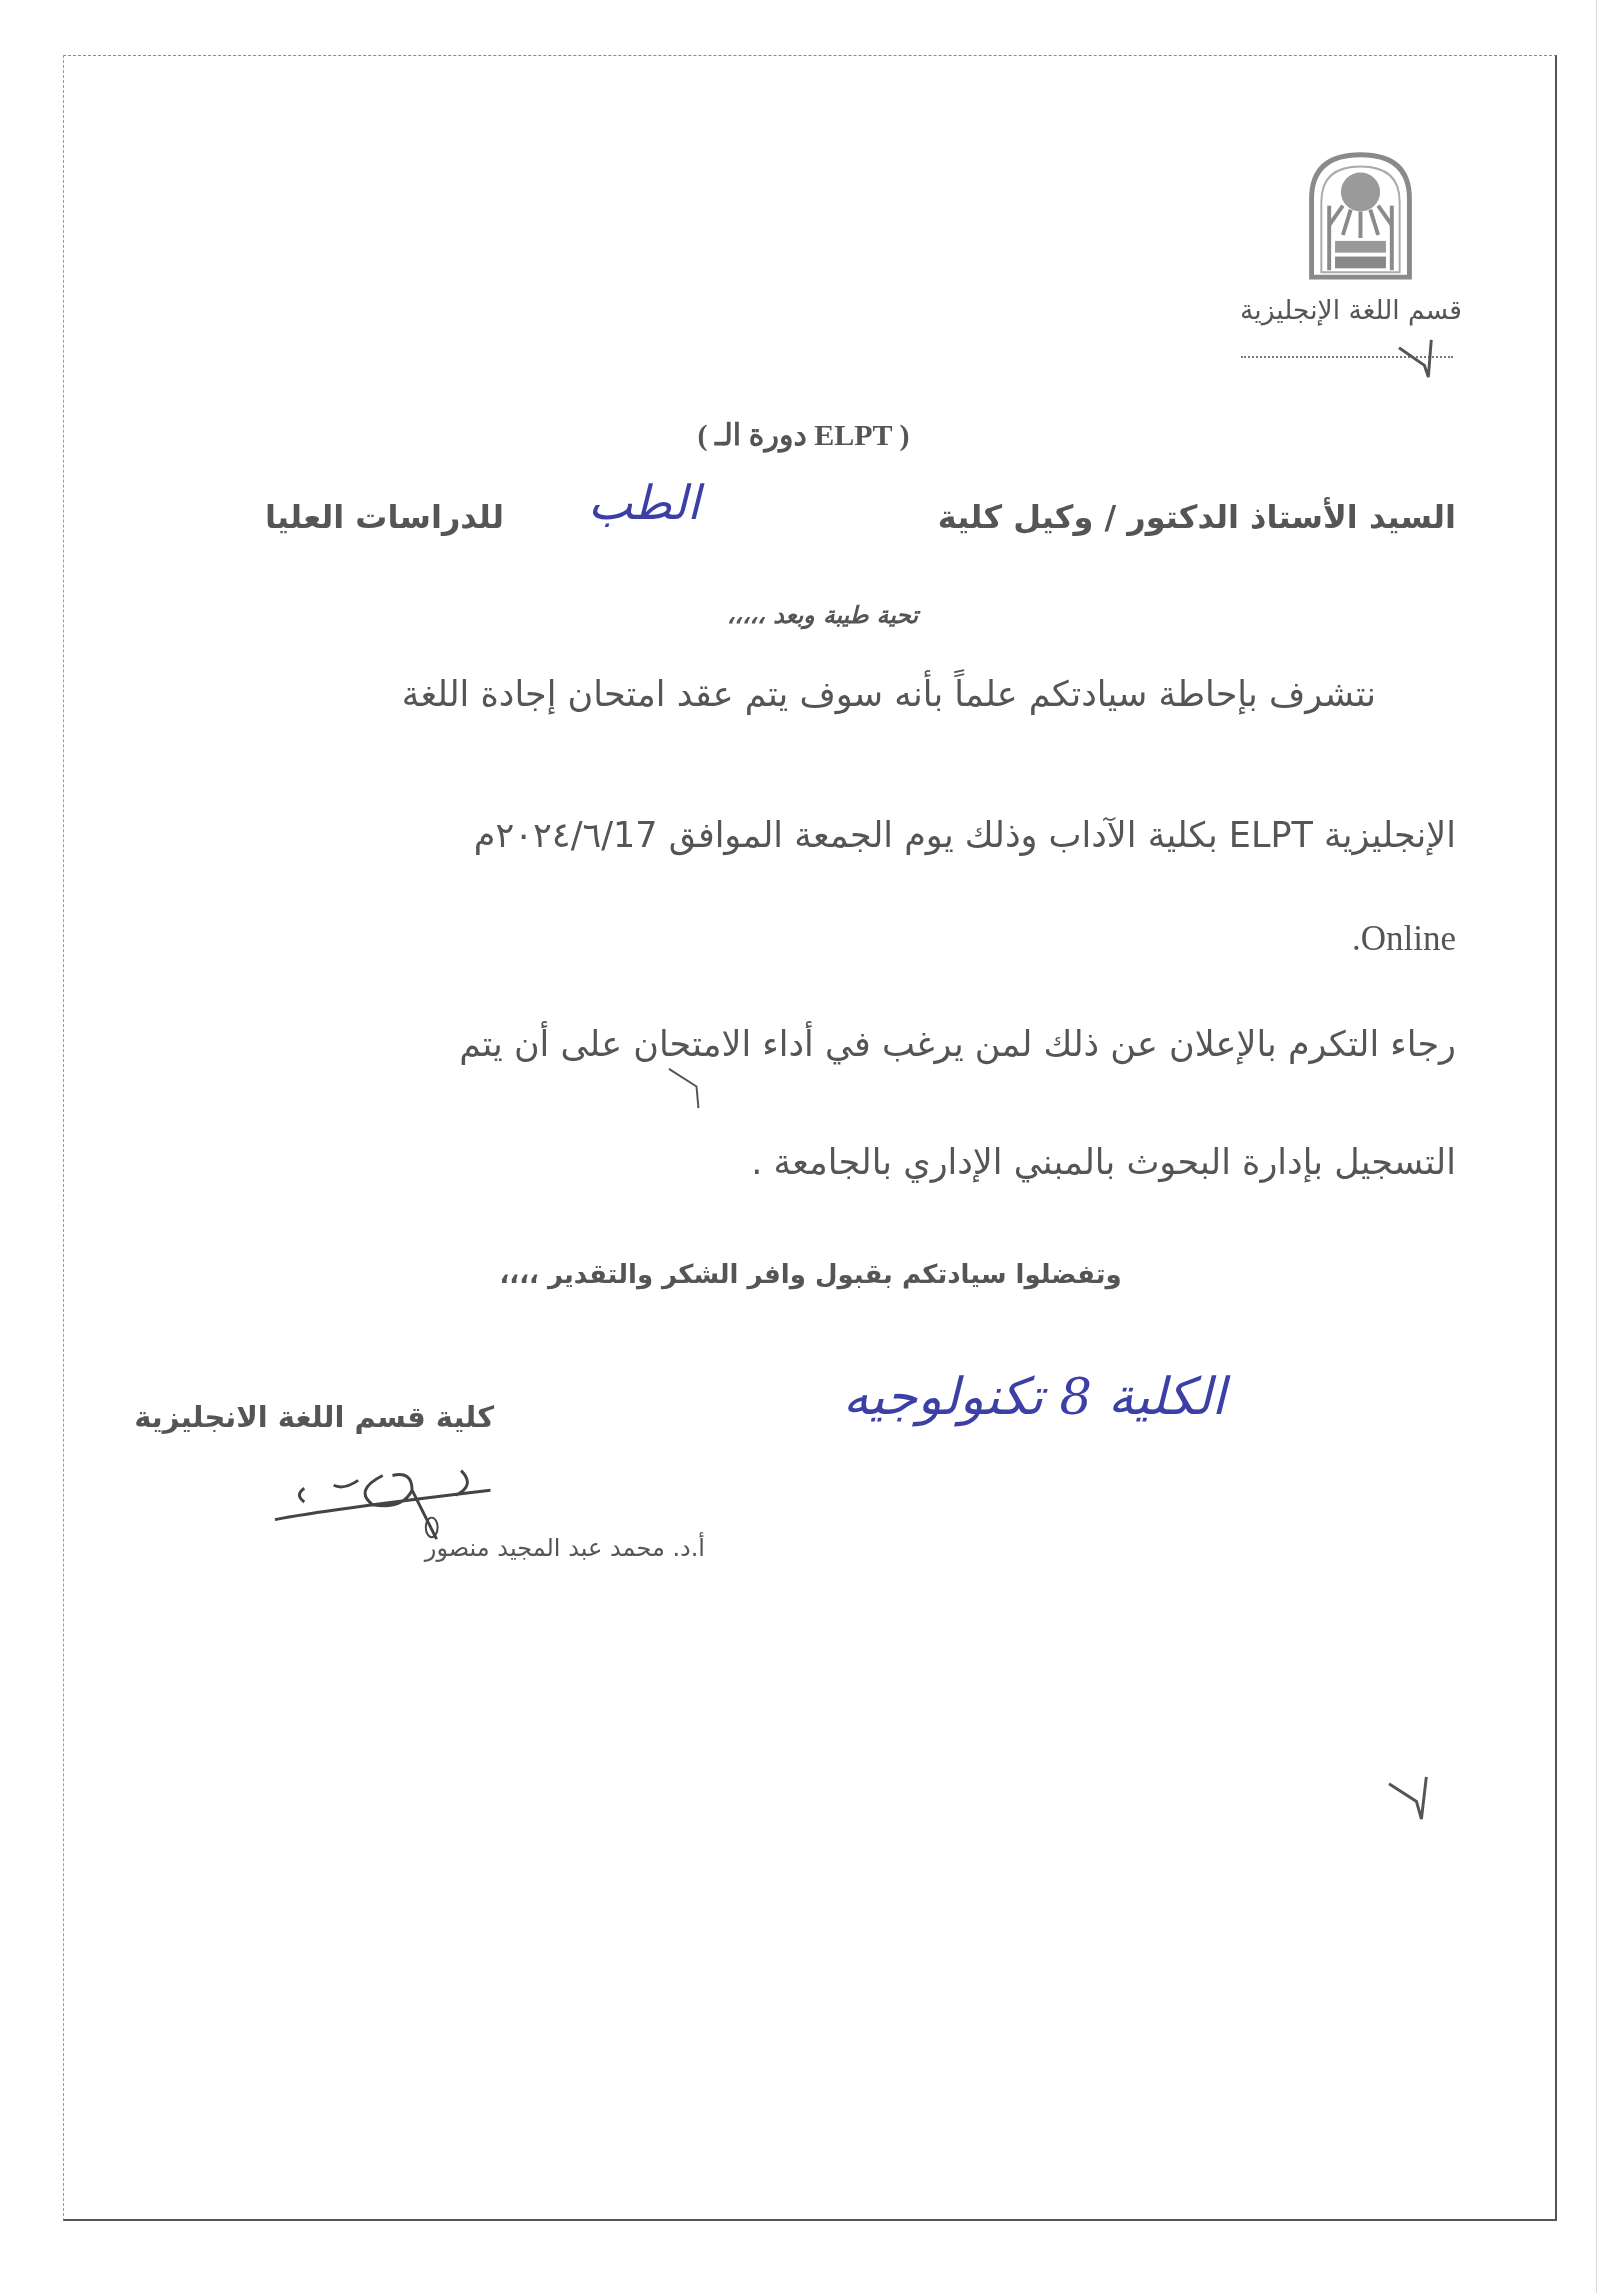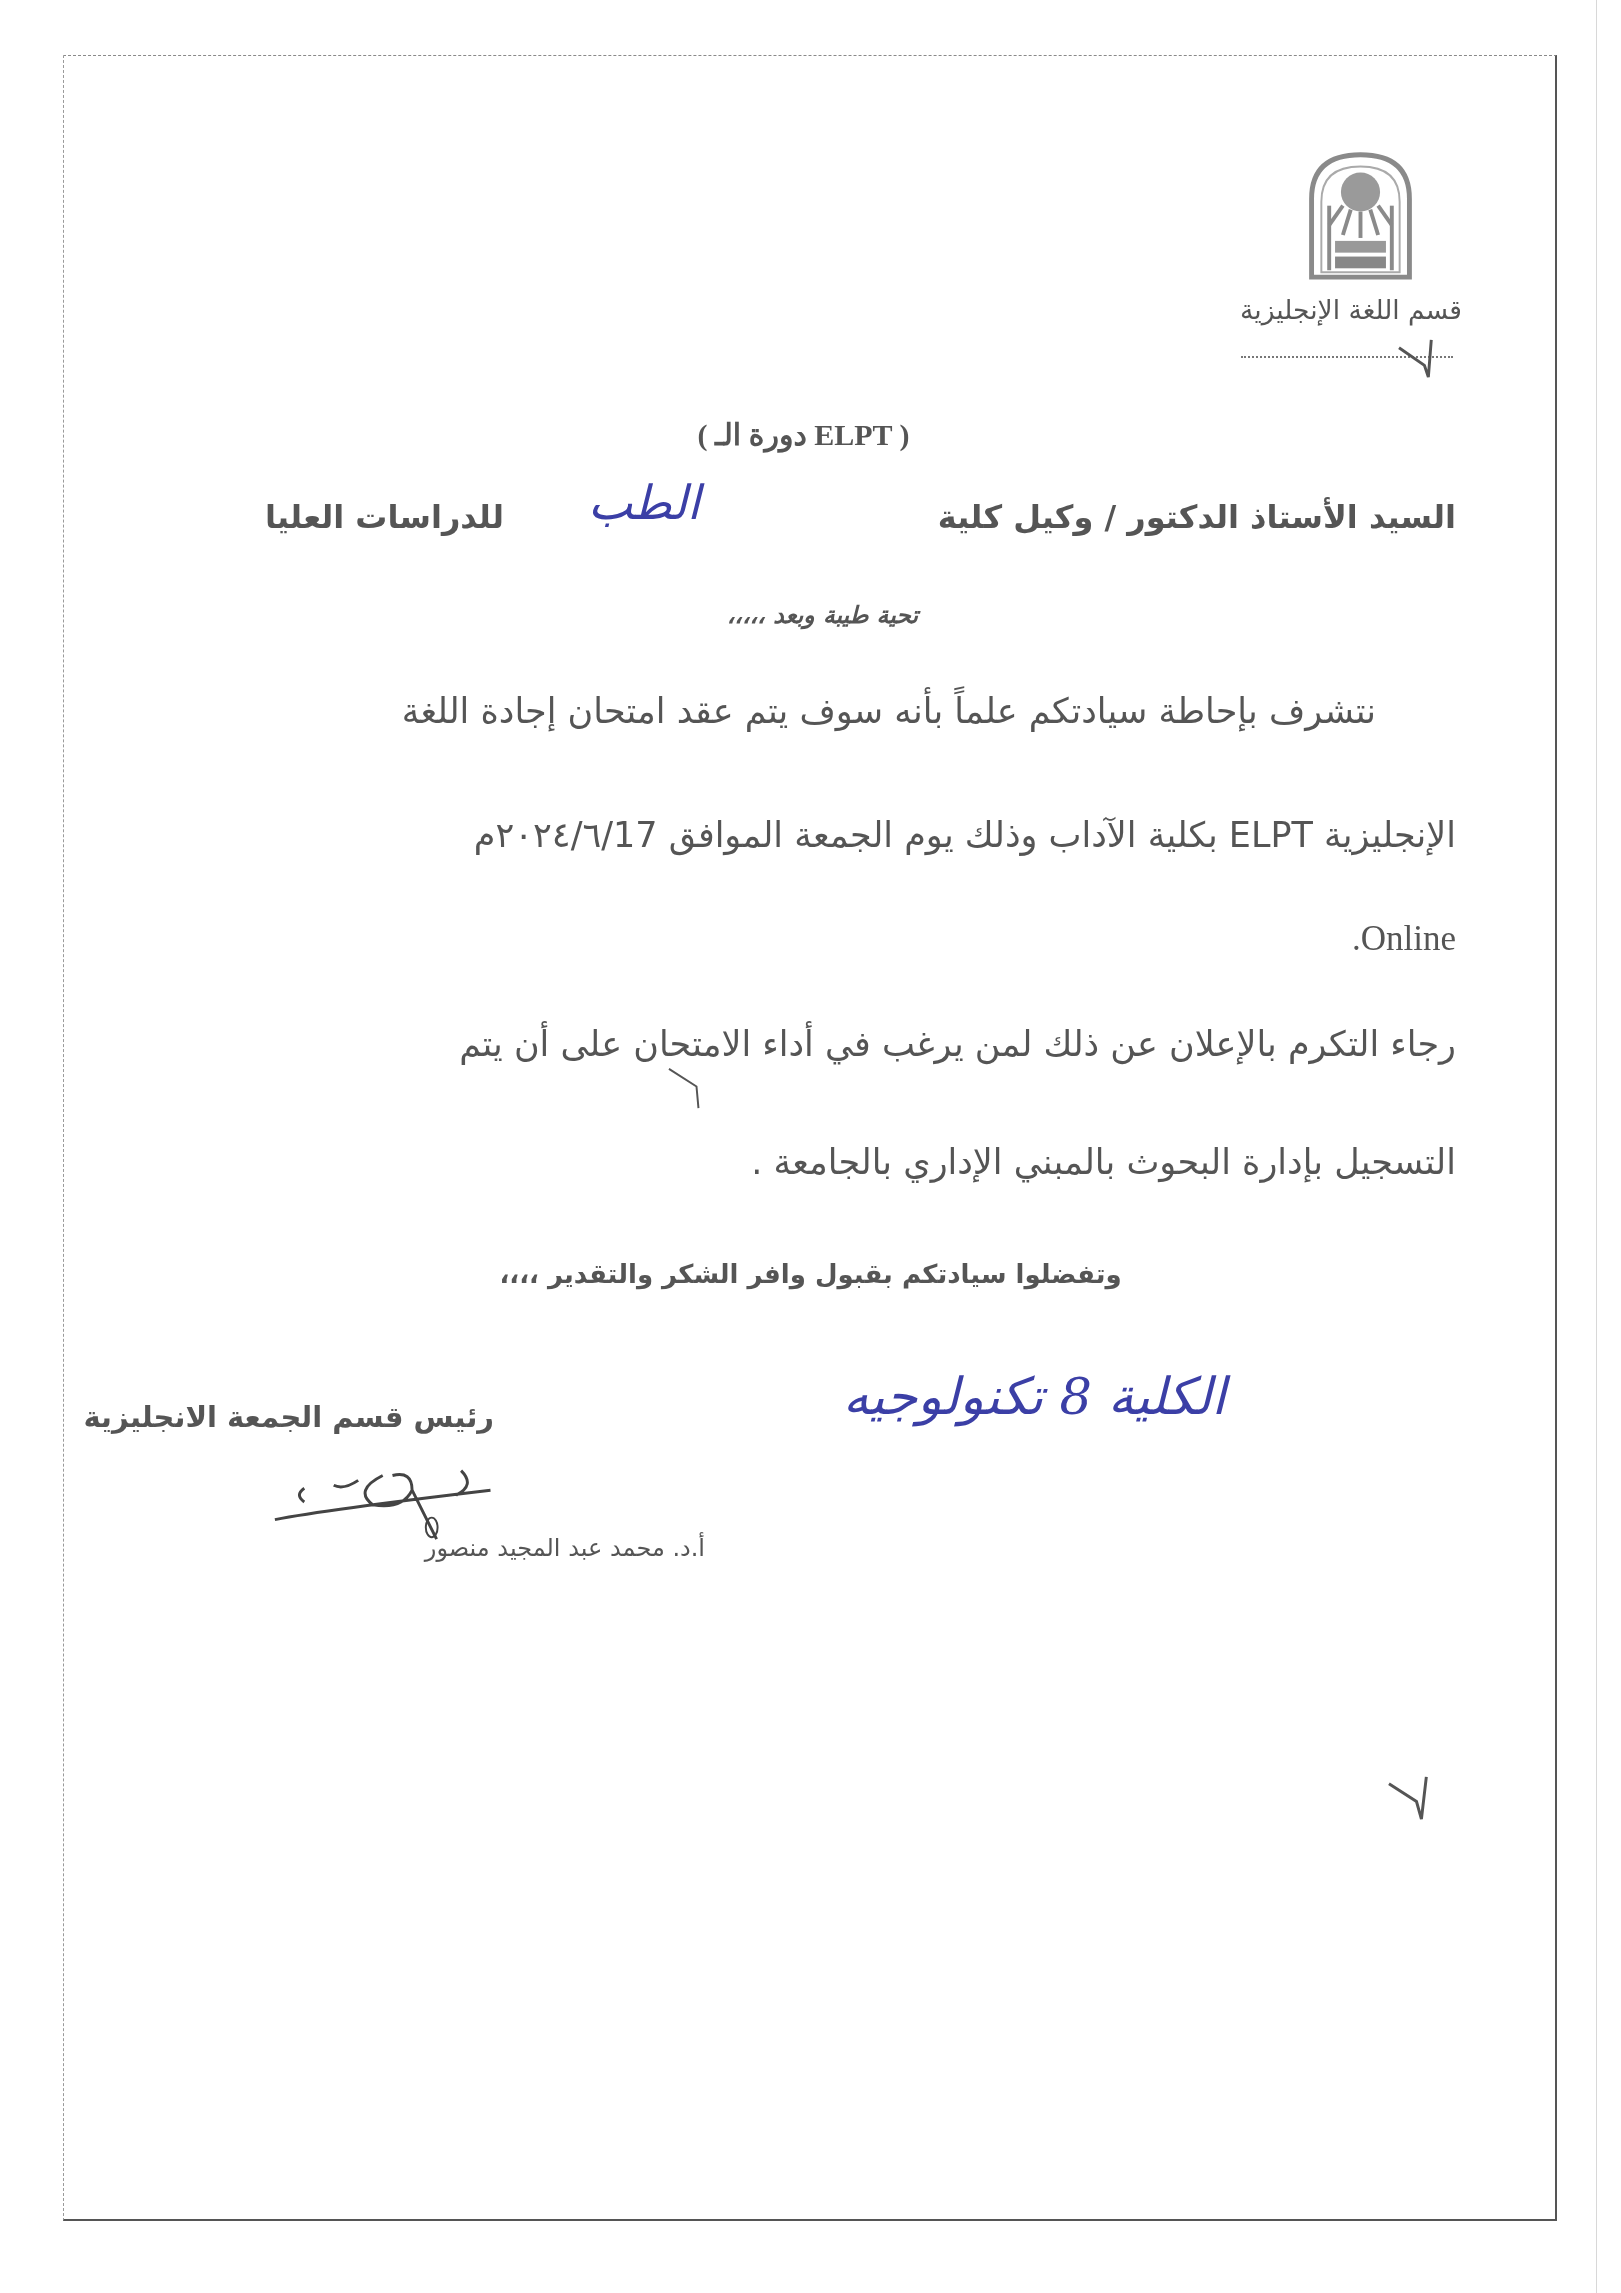--- a/index.html
+++ b/index.html
@@ -14,21 +14,21 @@
   .logo { left: 1292px; top: 145px; width: 137px; height: 137px; }
   .dept-header { right: 159px; top: 294px; font-size: 26.5px; color: #555; white-space: nowrap; }
   .header-rule { left: 1241px; top: 356px; width: 212px; height: 0; border-top: 2px dotted #777; }
   .course-title { left: 0; width: 1607px; top: 417px; text-align: center; font-size: 30px; font-weight: bold;
                   font-family: "Liberation Serif", serif; color: #555; }
   .addr-line { right: 165px; top: 498px; font-size: 32px; font-weight: bold; color: #555; white-space: nowrap; }
   .addr-tail { left: 265px; top: 498px; font-size: 32px; font-weight: bold; color: #555; white-space: nowrap; }
   .greeting { left: 12px; width: 1621px; top: 601px; text-align: center; font-size: 23.5px; font-style: italic;
               font-weight: bold; color: #555; }
   .body-line { right: 165px; font-size: 35px; color: #555; white-space: nowrap; }
-  .line1 { top: 691px; right: 245px; }
+  .line1 { top: 674px; right: 245px; }
   .line2 { top: 815px; }
   .line3 { top: 919px; font-family: "Liberation Serif", serif; }
   .line4 { top: 1024px; }
   .line5 { top: 1142px; }
   .closing { left: 0; width: 1621px; top: 1259px; text-align: center; font-size: 26px; 
              font-weight: bold; color: #555; }
   .sig-title { right: 1127px; top: 1400px; font-size: 29px; font-weight: bold; color: #555; white-space: nowrap; }
   .sig-name { right: 916px; top: 1534px; font-size: 24px; font-weight: normal; color: #555; white-space: nowrap; }
   .ink { color: #3b3fa6; font-family: "DejaVu Serif", serif; font-style: italic; }
   .handwritten-faculty { left: 588px; top: 475px; font-size: 47px; }
@@ -73,21 +73,21 @@
 <div class="abs body-line line1 rtl">نتشرف بإحاطة سيادتكم علماً بأنه سوف يتم عقد امتحان إجادة اللغة</div>
 <div class="abs body-line line2 rtl">الإنجليزية ELPT بكلية الآداب وذلك يوم الجمعة الموافق ٢٠٢٤/٦/17م</div>
 <div class="abs body-line line3">.Online</div>
 <div class="abs body-line line4 rtl">رجاء التكرم بالإعلان عن ذلك لمن يرغب في أداء الامتحان على أن يتم</div>
 <div class="abs body-line line5 rtl">التسجيل بإدارة البحوث بالمبني الإداري بالجامعة .</div>
 
 <div class="abs closing rtl">وتفضلوا سيادتكم بقبول وافر الشكر والتقدير ،،،،</div>
 
 <div class="abs ink handwritten-note rtl">الكلية 8 تكنولوجيه</div>
 
-<div class="abs sig-title rtl">رئيس قسم الجمعة الانجليزية</div>
+<div class="abs sig-title rtl">كلية قسم اللغة الانجليزية</div>
 <div class="abs" style="left:265px; top:1451px;">
   <svg width="255" height="98" viewBox="0 0 260 100">
     <path d="M10 70 Q60 60 230 40 M120 25 Q90 40 110 55 Q140 60 150 40 Q150 20 130 25 M150 40 L175 90 M200 20 Q215 35 195 45 M95 30 Q80 40 70 35 M40 38 Q30 45 40 52" fill="none" stroke="#444" stroke-width="3"></path>
     <ellipse cx="170" cy="78" rx="6" ry="10" fill="none" stroke="#444" stroke-width="2"></ellipse>
   </svg>
 </div>
 <div class="abs sig-name rtl">أ.د. محمد عبد المجيد منصور</div>
 
 <div class="abs" style="left:1387px; top:1772px;">
   <svg width="59" height="59" viewBox="0 0 60 60">

